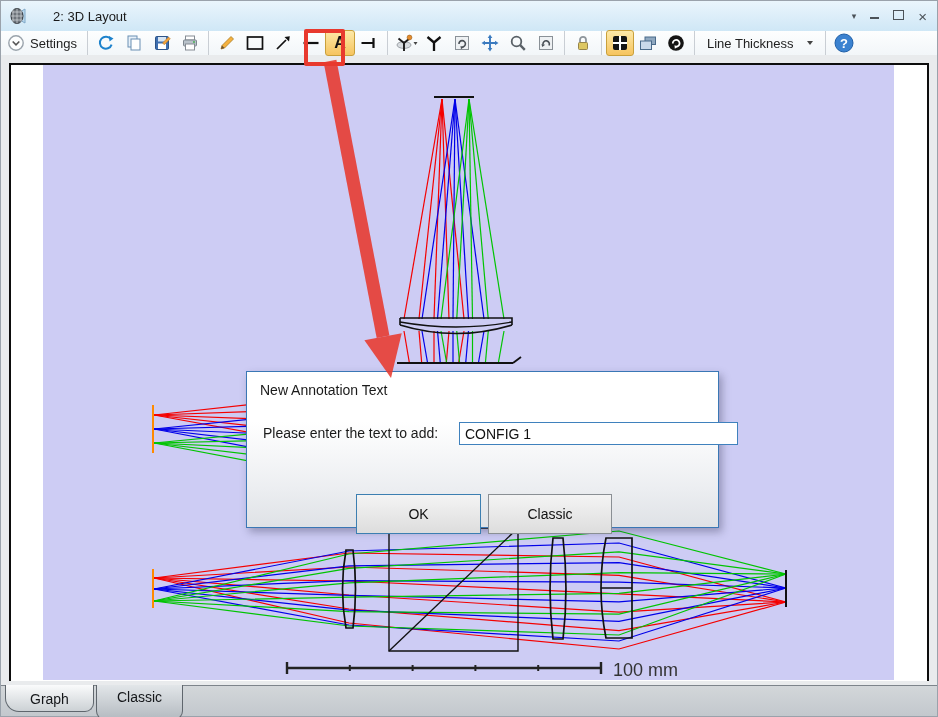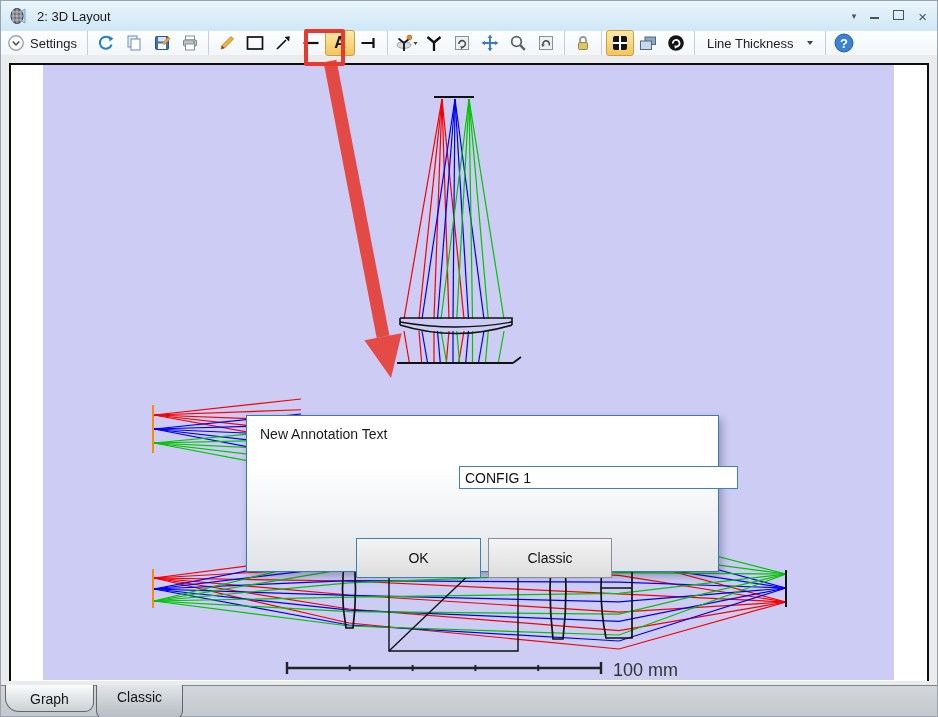--- a/index.html
+++ b/index.html
@@ -4,21 +4,21 @@
 <style>
   html,body{margin:0;padding:0;}
   body{width:938px;height:717px;font-family:"Liberation Sans",sans-serif;position:relative;
        background:#e9ebed;overflow:hidden;}
   .window{position:absolute;inset:0;border:1px solid #9aa2ab;box-sizing:border-box;}
 
   
   .titlebar{position:absolute;left:0;top:0;right:0;height:30px;
     background:linear-gradient(#eaf5fc,#cfe7f6);display:flex;align-items:center;
     padding:0 10px 0 8px;box-sizing:border-box;}
-  .titlebar .title{font-size:13px;color:#1a1a1a;margin-left:6px;flex:1;}
+  .titlebar .title{font-size:13px;color:#1a1a1a;margin-left:22px;flex:1;}
   .tb-controls{display:flex;align-items:center;gap:14px;color:#4b5258;}
   .tb-btn{font-size:11px;line-height:1;cursor:default;}
   .max-box{width:9px;height:8px;border:1.5px solid #4b5258;display:inline-block;}
   .min-bar{width:9px;height:1.5px;background:#4b5258;display:inline-block;margin-bottom:1px;}
 
   
   .toolbar{position:absolute;left:0;top:30px;right:0;height:24px;
     background:linear-gradient(#fdfefe,#f2f6f9);display:flex;align-items:center;
     padding:0 4px;box-sizing:border-box;}
   .tool{height:26px;min-width:24px;display:flex;align-items:center;justify-content:center;
@@ -35,21 +35,21 @@
   
   .graph-panel{position:absolute;left:8px;right:8px;top:62px;bottom:33px;
     background:#ffffff;border:2px solid #0d0d0d;box-sizing:border-box;}
   .plot-area{position:absolute;left:32px;right:33px;top:0;bottom:1px;background:#cdccf4;}
   .optics{position:absolute;inset:0;z-index:5;pointer-events:none;}
 
   
   .dialog{position:absolute;left:245px;top:370px;width:473px;height:157px;z-index:10;
     border:1.5px solid #3a77b5;box-sizing:border-box;
     background:linear-gradient(#ffffff 32%,#eceef1 75%,#dfe2e6);
-    box-shadow:3px 4px 8px rgba(40,40,70,.35);margin-top:44px;}
+    box-shadow:3px 4px 8px rgba(40,40,70,.35);}
   .dlg-title{position:absolute;left:13px;top:10px;font-size:14px;color:#1a1a1a;}
   .dlg-prompt{position:absolute;left:16px;top:53px;font-size:14px;color:#1a1a1a;}
   .dlg-input{position:absolute;left:212px;top:50px;width:279px;height:23px;box-sizing:border-box;
     border:1px solid #3f81bd;background:#fff;font:14px "Liberation Sans",sans-serif;
     color:#111;padding:1px 5px;outline:none;}
   .dlg-btn{position:absolute;top:122px;width:125px;height:40px;box-sizing:border-box;
     background:linear-gradient(#f4f4f4,#dddddd);font:14px "Liberation Sans",sans-serif;
     color:#111;display:flex;align-items:center;justify-content:center;}
   .btn-ok{left:109px;border:1px solid #3c7fb1;}
   .btn-cancel{left:241px;width:124px;border:1px solid #8a8f94;}
@@ -328,20 +328,21 @@
       <line x1="600" y1="661" x2="600" y2="673" stroke="#222" stroke-width="2.4"></line>
       <line x1="348.8" y1="664" x2="348.8" y2="670" stroke="#222" stroke-width="2"></line>
       <line x1="411.6" y1="664" x2="411.6" y2="670" stroke="#222" stroke-width="2"></line>
       <line x1="474.4" y1="664" x2="474.4" y2="670" stroke="#222" stroke-width="2"></line>
       <line x1="537.2" y1="664" x2="537.2" y2="670" stroke="#222" stroke-width="2"></line>
       <text x="612" y="675" font-size="18" fill="#333" font-family="Liberation Sans, sans-serif">100 mm</text>
     </svg>
 
   <div class="dialog">
     <div class="dlg-title">New Annotation Text</div>
+    <div class="dlg-prompt">Please enter the text to add:</div>
     <input class="dlg-input" type="text" value="CONFIG 1" style="">
     <div class="dlg-btn btn-ok">OK</div>
     <div class="dlg-btn btn-cancel">Classic</div>
   </div>
 
   <div class="hl-box"></div>
   <svg class="arrow-svg" width="938" height="717" viewBox="0 0 938 717">
       <line x1="329" y1="60" x2="382.06358393650964" y2="335.7566575061238" stroke="#e8392e" stroke-width="13" opacity="0.88"></line>
       <polygon points="390,377 363.4058813797561,339.34694096341707 400.72128649326316,332.16637404883056" fill="#e8392e" opacity="0.88"></polygon>
     </svg>

